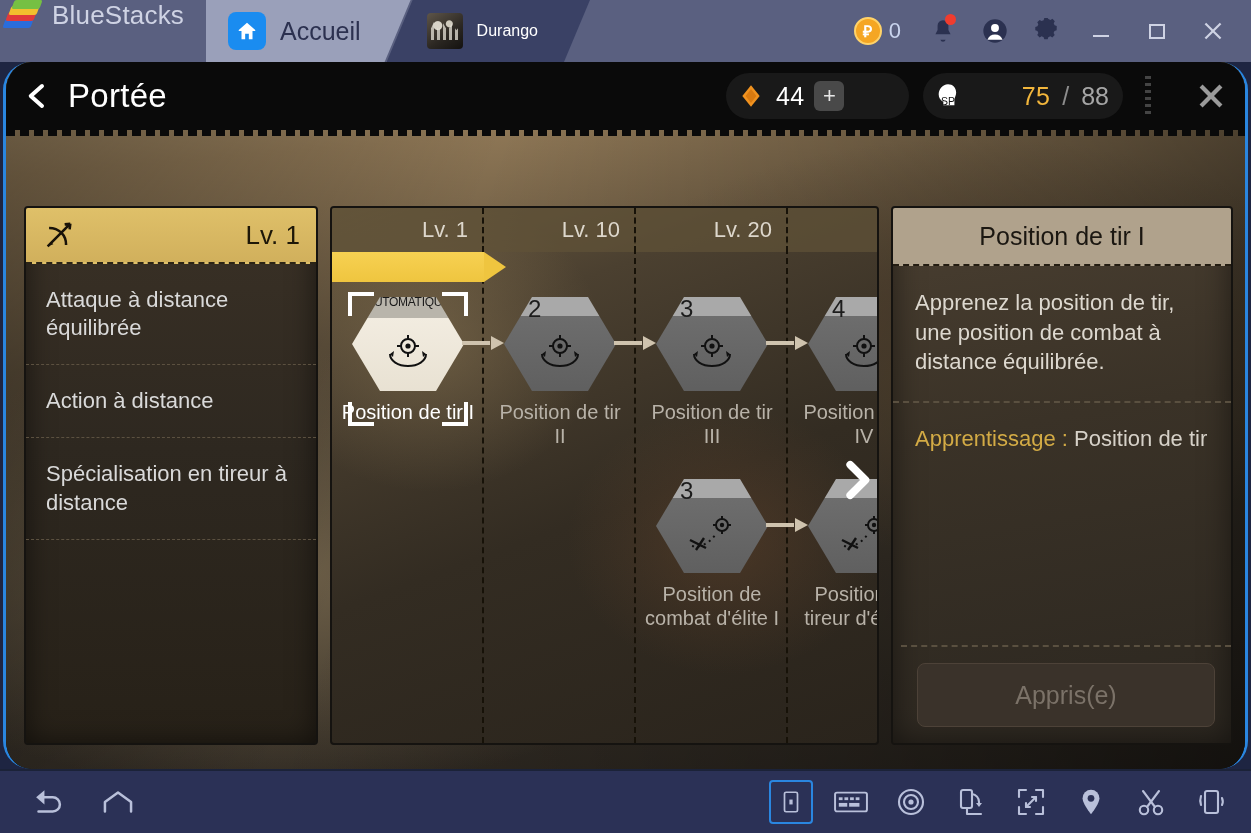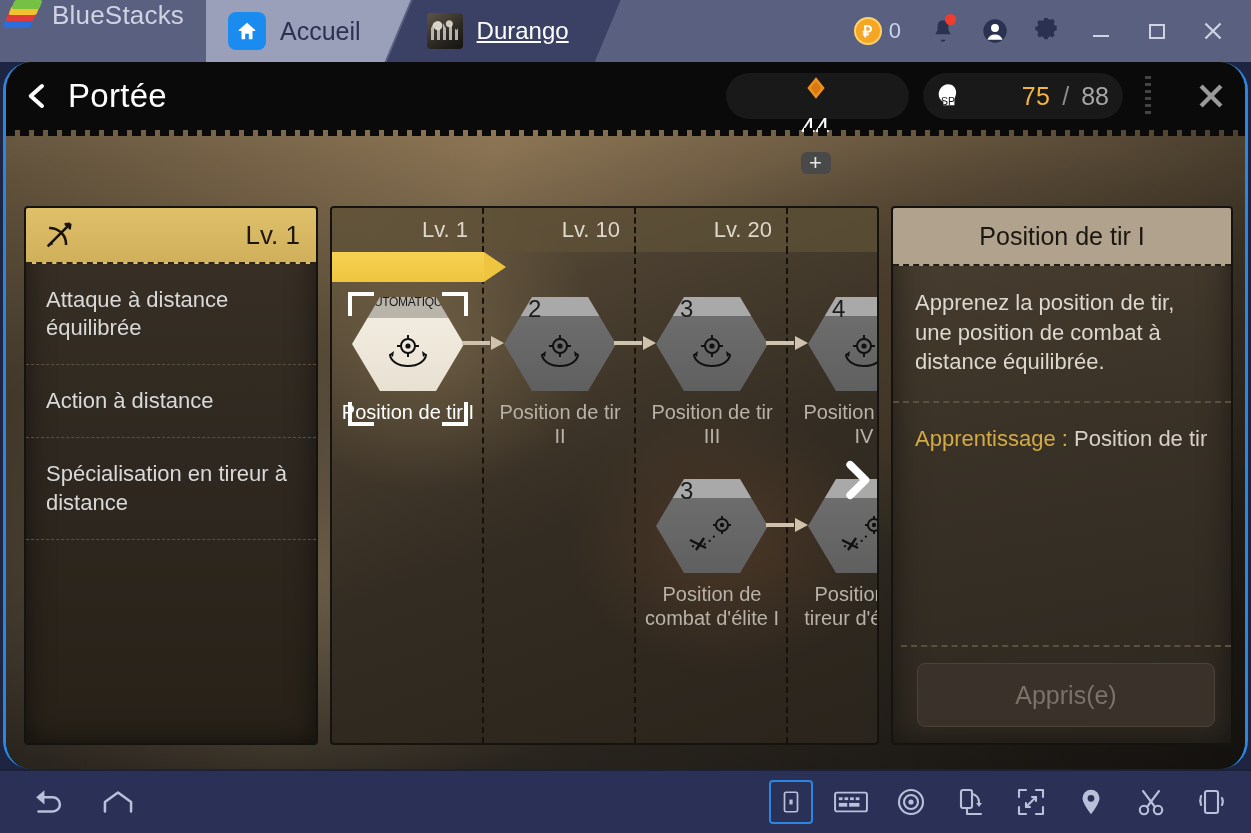--- a/index.html
+++ b/index.html
@@ -14,21 +14,21 @@
   .bs-logo i.b{background:#2a6ddb;left:0;top:19px;}
   .bs-logo i.r{background:#e03b3b;left:3px;top:12px;}
   .bs-logo i.y{background:#f2c12e;left:6px;top:6px;}
   .bs-logo i.g{background:#76c043;left:9px;top:0px;}
   .tb-brandname{color:#cfd3e4;font-size:26px;letter-spacing:.2px;}
 
   .tab{height:62px;display:flex;align-items:center;gap:14px;padding:0 30px 0 22px;box-sizing:border-box;position:relative;}
   .tab.home{background:#9aa0ba;clip-path:polygon(0 0,100% 0,calc(100% - 26px) 100%,0 100%);padding-right:50px;}
   .tab.home .tab-label{color:#2c3150;font-size:25px;}
   .tab.game{background:#3a4165;clip-path:polygon(26px 0,100% 0,calc(100% - 26px) 100%,0 100%);margin-left:-24px;padding:0 52px 0 40px;}
-  .tab.game .tab-label{color:#fff;font-size:24px;text-decoration:underline;}
+  .tab.game .tab-label{color:#fff;font-size:16px;}
   .home-ico{width:38px;height:38px;border-radius:8px;background:#1a8cf0;display:flex;align-items:center;justify-content:center;flex:none;}
   .home-ico svg{width:22px;height:22px;}
   .game-ico{width:36px;height:36px;border-radius:4px;flex:none;
     background:
       radial-gradient(circle at 30% 35%,#d8d3c8 0 4px,transparent 5px),
       radial-gradient(circle at 62% 30%,#cfcabd 0 3px,transparent 4px),
       linear-gradient(145deg,#5e5549,#2b2722 60%,#141210);
     position:relative;overflow:hidden;}
   .game-ico:after{content:"";position:absolute;left:4px;top:9px;width:28px;height:18px;
     background:repeating-linear-gradient(90deg,#e6e2d8 0 3px,transparent 3px 6px);opacity:.75;
@@ -65,21 +65,21 @@
   .gtitle{color:#fff;font-size:33px;letter-spacing:.3px;}
 
   .stats{margin-left:auto;display:flex;align-items:center;gap:14px;padding-right:4px;}
   .stat{height:46px;border-radius:23px;background:#191919;display:flex;align-items:center;padding:0 14px 0 10px;gap:10px;box-sizing:border-box;}
   .stat .ico{width:30px;height:30px;display:flex;align-items:center;justify-content:center;flex:none;}
   .stat .val{color:#fff;font-size:25px;letter-spacing:.3px;}
   .stat .val.gold{color:#f2b63c;}
   .stat .sep{color:#8d8d8d;font-size:25px;margin:0 2px;}
   .stat .max{color:#a5a5a5;font-size:25px;}
   .plusbtn{width:30px;height:30px;border-radius:6px;background:#494949;display:flex;align-items:center;justify-content:center;color:#e6e6e6;font-size:22px;line-height:1;}
-  .s1{width:183px;flex-direction:column;} .s2{width:200px;} .s3{width:200px;}
+  .s1{width:183px;} .s2{width:200px;} .s3{width:200px;}
   .ghead-x{width:72px;height:68px;display:flex;align-items:center;justify-content:center;margin-left:10px;}
   .ghead-x svg{stroke:#9a9a9a;stroke-width:3;}
   .dotcol{width:6px;height:40px;margin-left:8px;background:repeating-linear-gradient(180deg,#444 0 3px,transparent 3px 7px);}
 
   
   .panels{position:absolute;left:0;top:76px;width:1245px;height:625px;display:flex;gap:0;padding:68px 18px 18px;box-sizing:border-box;}
 
   
   .sidebar{width:290px;flex:none;border:2px solid #151310;border-radius:4px;overflow:hidden;
     background:linear-gradient(180deg,#3a3126 0%,#2e2820 45%,#272118 100%);box-shadow:inset 0 0 28px rgba(0,0,0,.55);}

